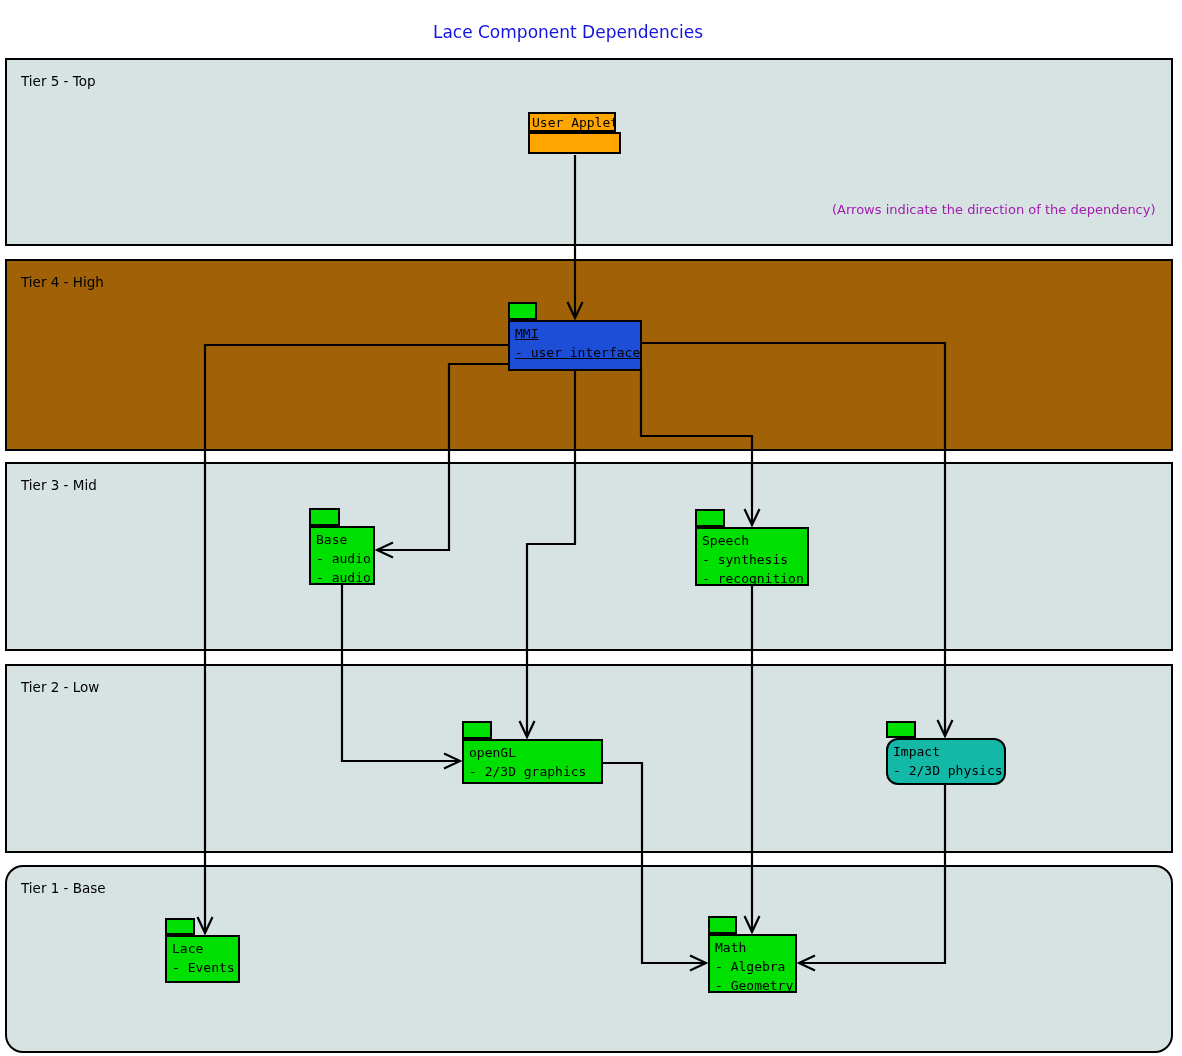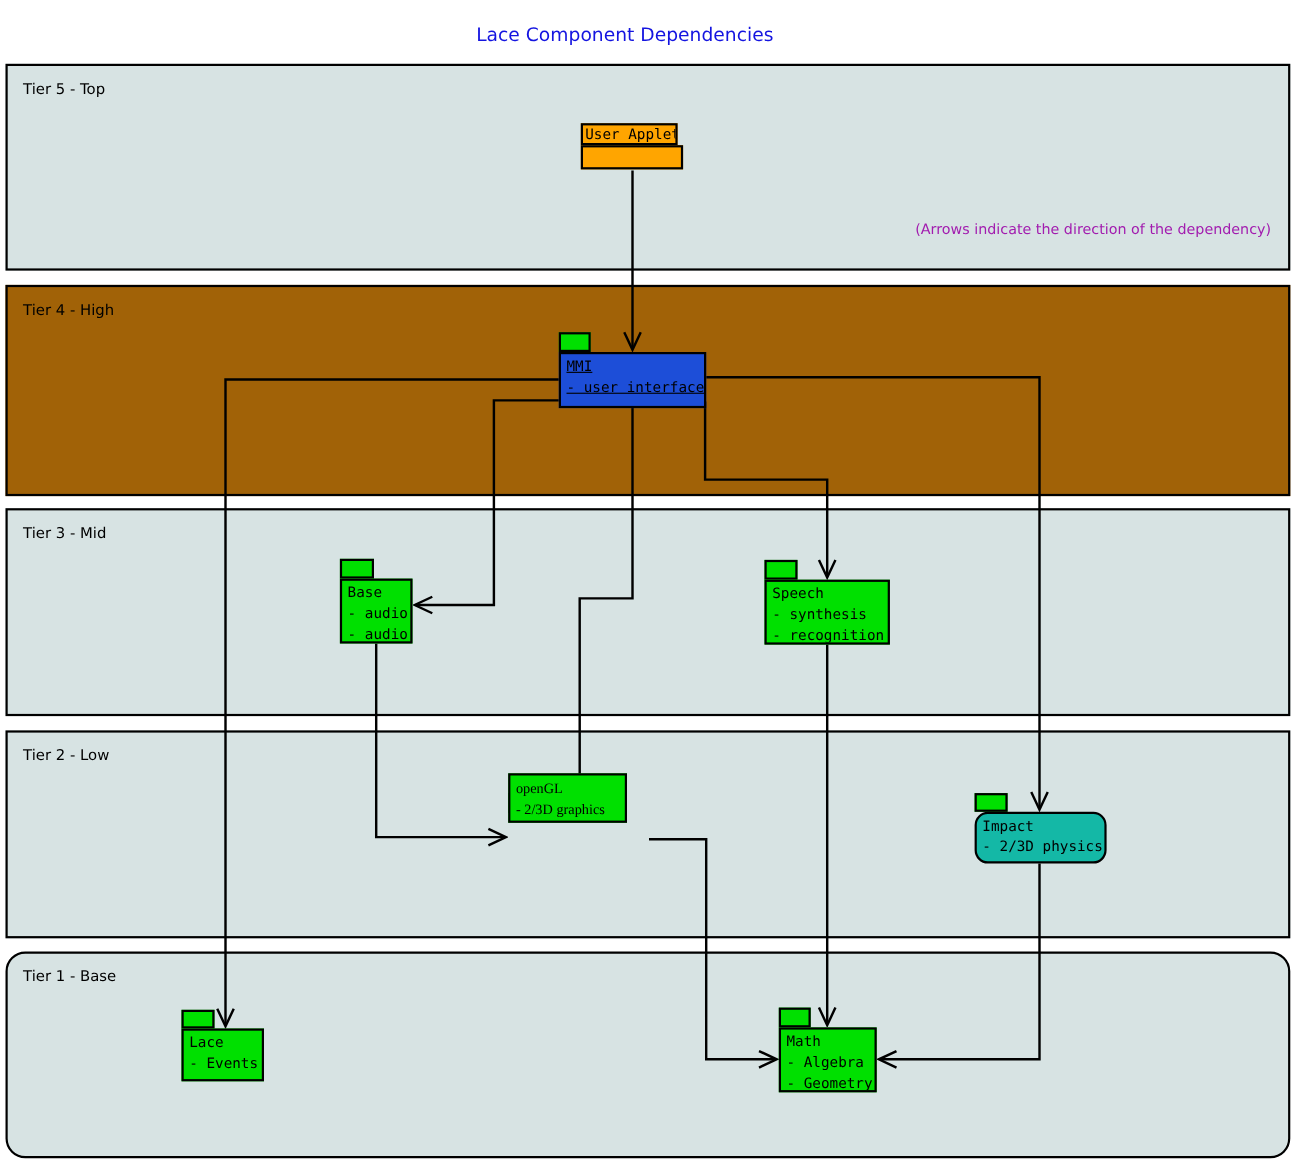--- a/index.html
+++ b/index.html
@@ -108,21 +108,21 @@
       <div>
         <div class="node-tab" style="left: 309px; top: 508px; width: 31px; height: 18px; background: rgb(0, 224, 0);"></div>
         <div class="node-body" style="left: 309px; top: 526px; width: 66px; height: 59px; background: rgb(0, 224, 0);"><div>Base</div><div>- audio</div><div>- audio</div></div>
       </div>
       <div>
         <div class="node-tab" style="left: 695px; top: 509px; width: 30px; height: 18px; background: rgb(0, 224, 0);"></div>
         <div class="node-body" style="left: 695px; top: 527px; width: 114px; height: 59px; background: rgb(0, 224, 0);"><div>Speech</div><div>- synthesis</div><div>- recognition</div></div>
       </div>
       <div>
         <div class="node-tab" style="left: 462px; top: 721px; width: 30px; height: 18px; background: rgb(0, 224, 0);"></div>
-        <div class="node-body" style="left: 462px; top: 703px; width: 108px; height: 45px; background: rgb(0, 224, 0); font-family: Liberation Serif, serif;"><div>openGL</div><div>- 2/3D graphics</div></div>
+        <div class="node-body" style="left: 462px; top: 739px; width: 141px; height: 45px; background: rgb(0, 224, 0);"><div>openGL</div><div>- 2/3D graphics</div></div>
       </div>
       <div>
         <div class="node-tab" style="left: 886px; top: 721px; width: 30px; height: 17px; background: rgb(0, 224, 0);"></div>
         <div class="node-body" style="left: 886px; top: 738px; width: 120px; height: 47px; background: #14b8a6; border-radius: 12px;"><div>Impact</div><div>- 2/3D physics</div></div>
       </div>
       <div>
         <div class="node-tab" style="left: 165px; top: 918px; width: 30px; height: 17px; background: rgb(0, 224, 0);"></div>
         <div class="node-body" style="left: 165px; top: 935px; width: 75px; height: 48px; background: rgb(0, 224, 0);"><div>Lace</div><div>- Events</div></div>
       </div>
       <div>

